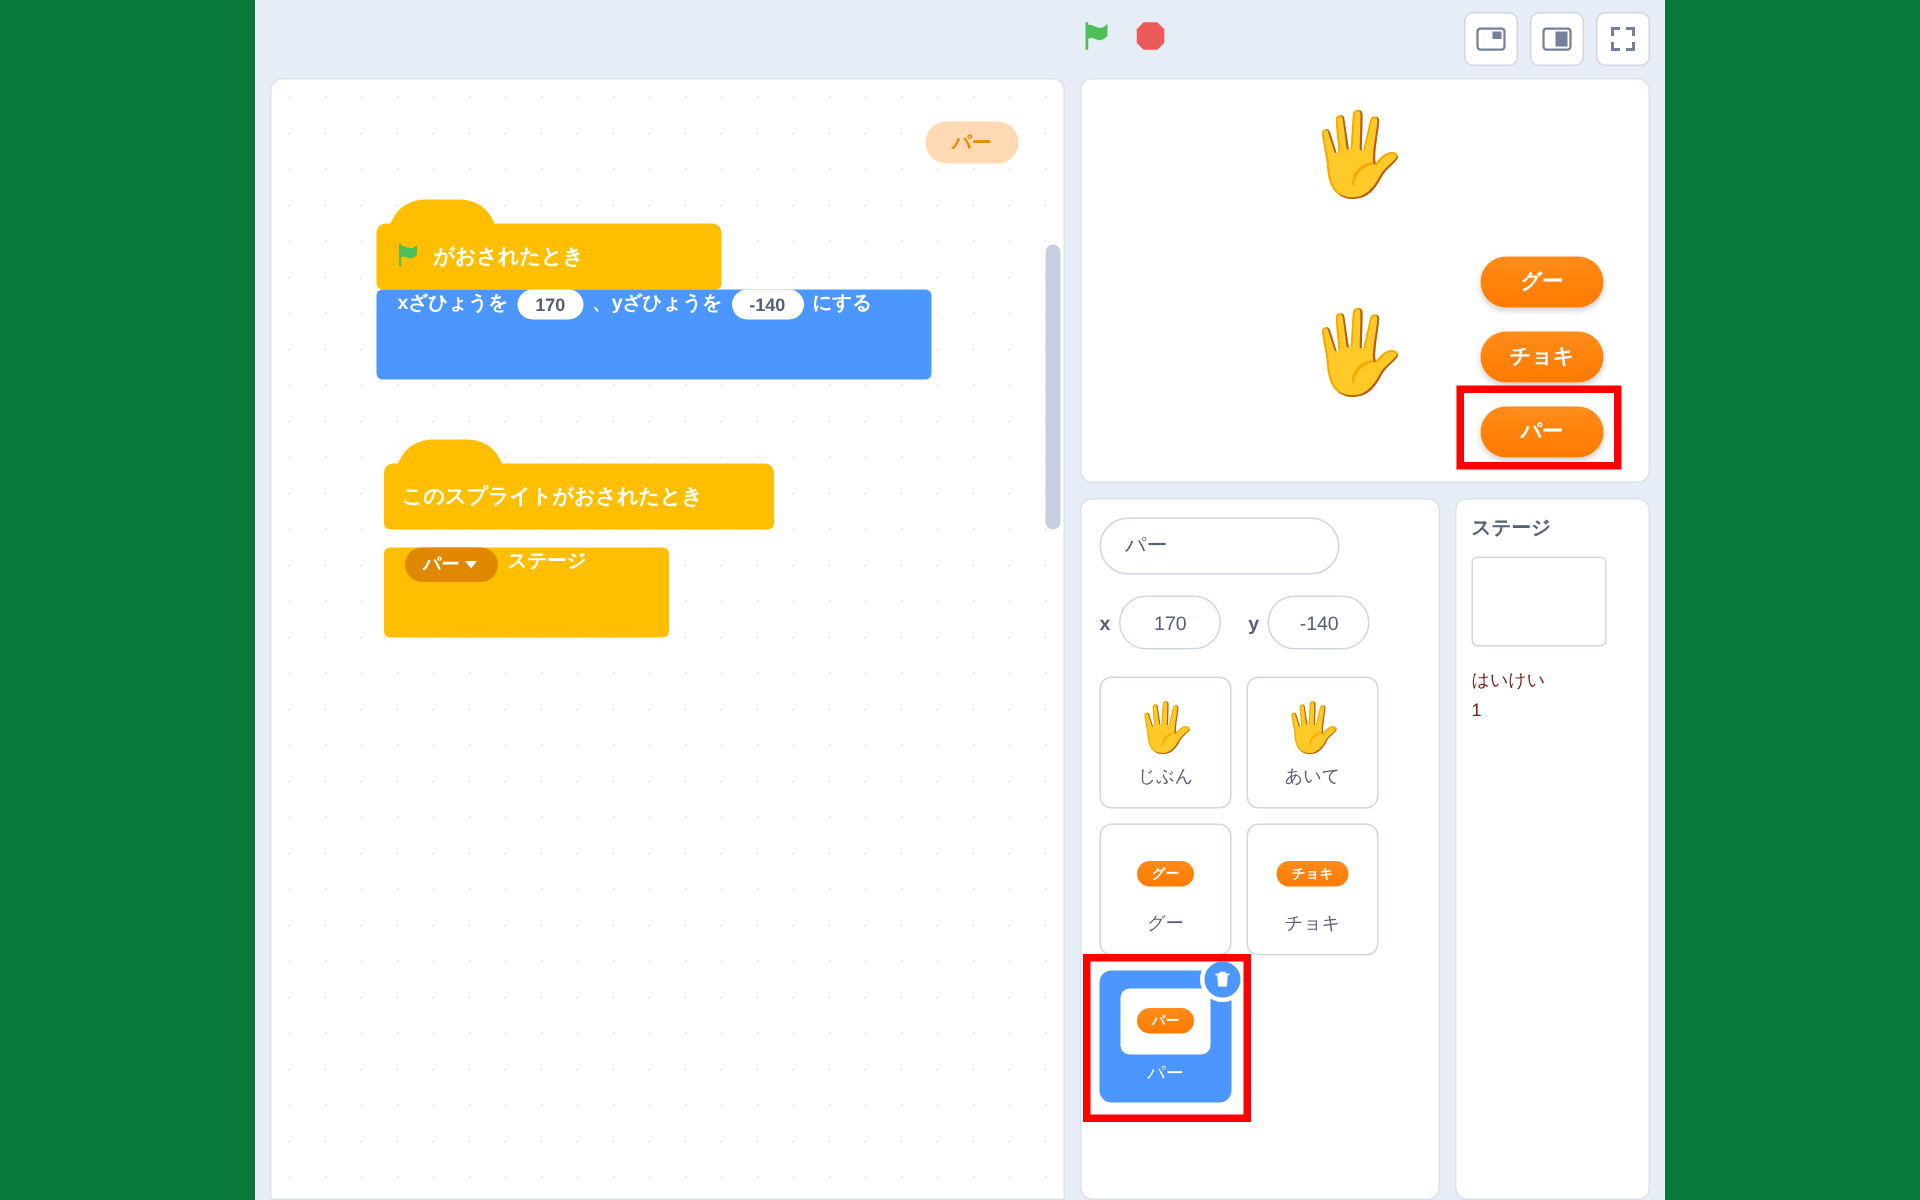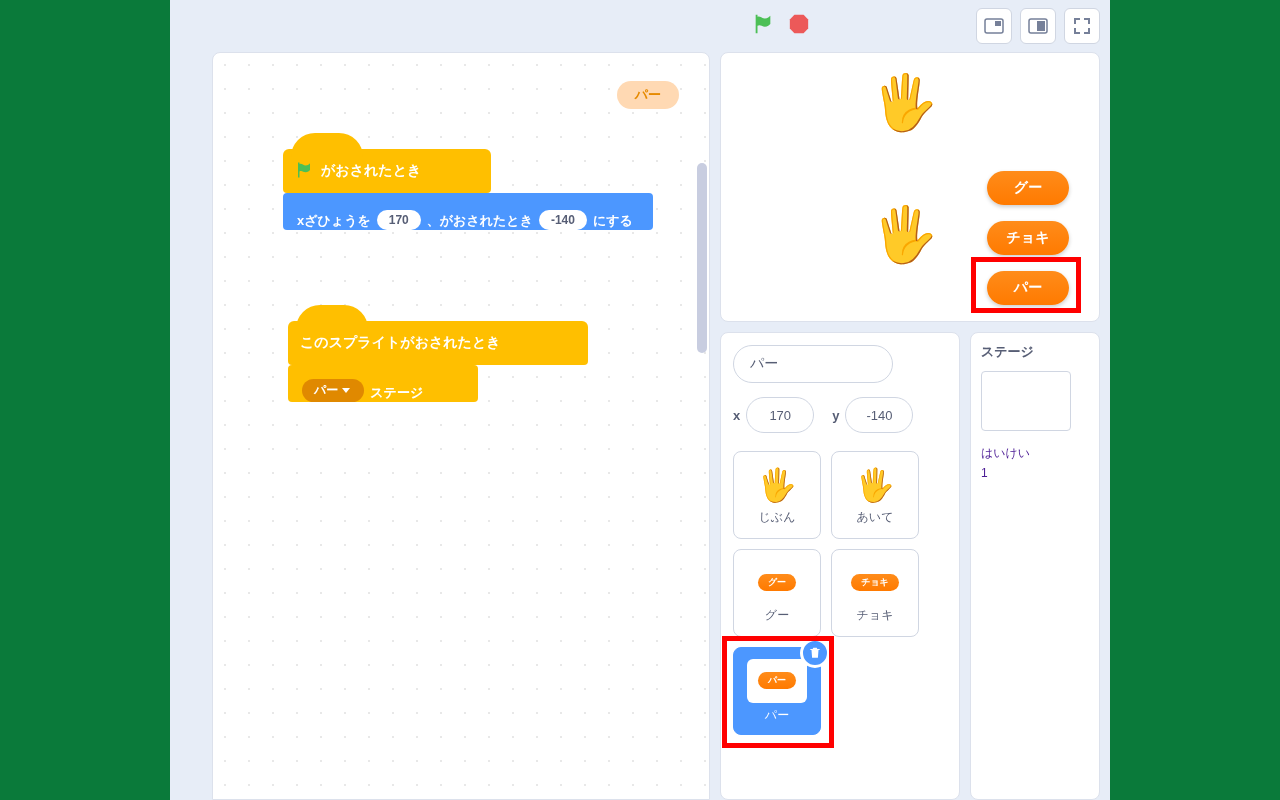--- a/index.html
+++ b/index.html
@@ -1,18 +1,18 @@
 <!DOCTYPE html>
 <html><head>
 <meta charset="utf-8">
 <style>
 * { box-sizing: border-box; margin: 0; padding: 0; font-family: "Helvetica Neue", Arial, "Hiragino Kaku Gothic ProN", "Meiryo", sans-serif; }
 body { background: #0a7a3a; width: 1280px; height: 800px; overflow: hidden; position: relative; }
 
-.app { position: absolute; left: 170px; top: 0; width: 940px; height: 800px; background: #e7edf7; padding-left: 32px; }
+.app { position: absolute; left: 170px; top: 0; width: 940px; height: 800px; background: #e7edf7; }
 
 .topbar { height: 52px; display: flex; align-items: center; justify-content: flex-end; padding: 0 10px; gap: 8px; }
 .topbar .controls-left { display:flex; gap:14px; align-items:center; margin-right:auto; margin-left:540px;}
 .flag-icon svg, .stop-icon svg { width:22px; height:22px; }
 .view-buttons { display:flex; gap:8px; }
 .view-btn { width:36px; height:36px; background:#fff; border:1px solid #d0d6e2; border-radius:6px; display:flex; align-items:center; justify-content:center; cursor:pointer;}
 .view-btn svg { width:20px; height:20px; }
 
 .main { display:flex; gap:10px; padding:0 10px; height: calc(100% - 52px);}
 .code-area { flex:1; background:#fff; border-radius:8px 8px 0 0; border:1px solid #dce1ec; position:relative; overflow:hidden;
@@ -38,27 +38,27 @@
 .sprite-tile.selected { background:#4c97ff; border-color:#4c97ff; color:#fff;}
 .sprite-tile .thumb { height:40px; display:flex; align-items:center; justify-content:center; font-size:32px;}
 .sprite-tile .mini-pill { font-size:9px; background:linear-gradient(#ff8c1a,#ff7a00); color:#fff; padding:2px 10px; border-radius:10px; font-weight:bold;}
 .sprite-tile .tlabel { font-size:12px; color:#575e75;}
 .sprite-tile.selected .tlabel { color:#fff;}
 .delete-bubble { position:absolute; top:-10px; right:-10px; width:30px; height:30px; background:#4c97ff; border:3px solid #fff; border-radius:50%; display:flex; align-items:center; justify-content:center;}
 .delete-bubble svg { width:14px; height:14px; }
 
 .stage-panel-title { font-size:13px; color:#575e75; font-weight:600; margin-bottom:10px;}
 .stage-thumb { width:90px; height:60px; background:#fff; border:1px solid #d0d6e2; border-radius:4px; margin-bottom:14px;}
-.stage-panel .sub { font-size:12px; color:#4c1d95; margin-bottom:4px;}
+.stage-panel .sub { font-size:12px; color:#7f1d1d; margin-bottom:4px;}
 
 
 .pill-ghost { position:absolute; right:30px; top:28px; background:#ffd9b3; color:#e68a00; font-size:13px; font-weight:bold; padding:5px 18px; border-radius:16px;}
 .hat-block { position:absolute; background:#ffbf00; color:#fff; font-size:14px; font-weight:600; border-radius:6px 6px 4px 4px; height:44px; display:flex; align-items:center; padding:0 16px 0 12px; gap:8px;}
 .hat-block::before { content:""; position:absolute; top:-16px; left:8px; width:72px; height:24px; background:#ffbf00; border-radius:40px 40px 0 0;}
-.stack-block { position:absolute; color:#fff; font-size:13px; font-weight:600; border-radius:4px; height:37px; display:flex; align-items:flex-end; padding:0 14px; gap:6px;}
+.stack-block { position:absolute; color:#fff; font-size:13px; font-weight:600; border-radius:4px; height:60px; display:flex; align-items:flex-start; padding:0 14px; gap:6px;}
 .motion { background:#4c97ff;}
 .events { background:#ffbf00;}
 .oval-input { background:#fff; color:#575e75; border-radius:14px; padding:3px 12px; font-size:12px; font-weight:600;}
 .oval-dropdown { background:#e08900; color:#fff; border-radius:14px; padding:3px 14px 3px 12px; font-size:12px; font-weight:600; display:inline-flex; align-items:center; gap:4px;}
 .tri-down { width:0; height:0; border-left:4px solid transparent; border-right:4px solid transparent; border-top:5px solid #fff;}
 
 .scrollbar { position:absolute; right:2px; top:110px; width:10px; height:190px; background:#c8cde0; border-radius:5px;}
 </style>
 </head>
 <body>
@@ -95,37 +95,37 @@
             <path d="M3 8V3h5M17 8V3h-5M3 12v5h5M17 12v5h-5"></path>
           </svg>
       </div>
     </div>
   </div>
 
   <div class="main">
     <div class="code-area">
       <div class="pill-ghost">パー</div>
 
-      <div class="hat-block" style="left:70px; top:96px; width:208px;">
+      <div class="hat-block" style="left:70px; top:96px; width:230px;">
         <span>
           <svg width="18" height="18" viewBox="0 0 24 24">
               <path fill="#4cbf56" d="M4 2v20h2V14c3-2 5 1 8 1s5-2 6-3V3c-1 1-3 3-6 3S9 3 6 4V2H4z"></path>
             </svg>
         </span>
         <span>がおされたとき</span>
       </div>
       <div class="stack-block motion" style="left:70px; top:140px; width:370px;">
         <span>xざひょうを</span>
         <span class="oval-input">170</span>
-        <span>、がおされたとき</span>
+        <span>、yざひょうを</span>
         <span class="oval-input">-140</span>
         <span>にする</span>
       </div>
 
-      <div class="hat-block" style="left:75px; top:268px; width:300px;">
+      <div class="hat-block" style="left:75px; top:256px; width:260px;">
         <span>このスプライトがおされたとき</span>
       </div>
       <div class="stack-block events" style="left:75px; top:312px; width:190px;">
         <span class="oval-dropdown">
           <span>パー</span>
           <span class="tri-down"></span>
         </span>
         <span>ステージ</span>
       </div>
 

